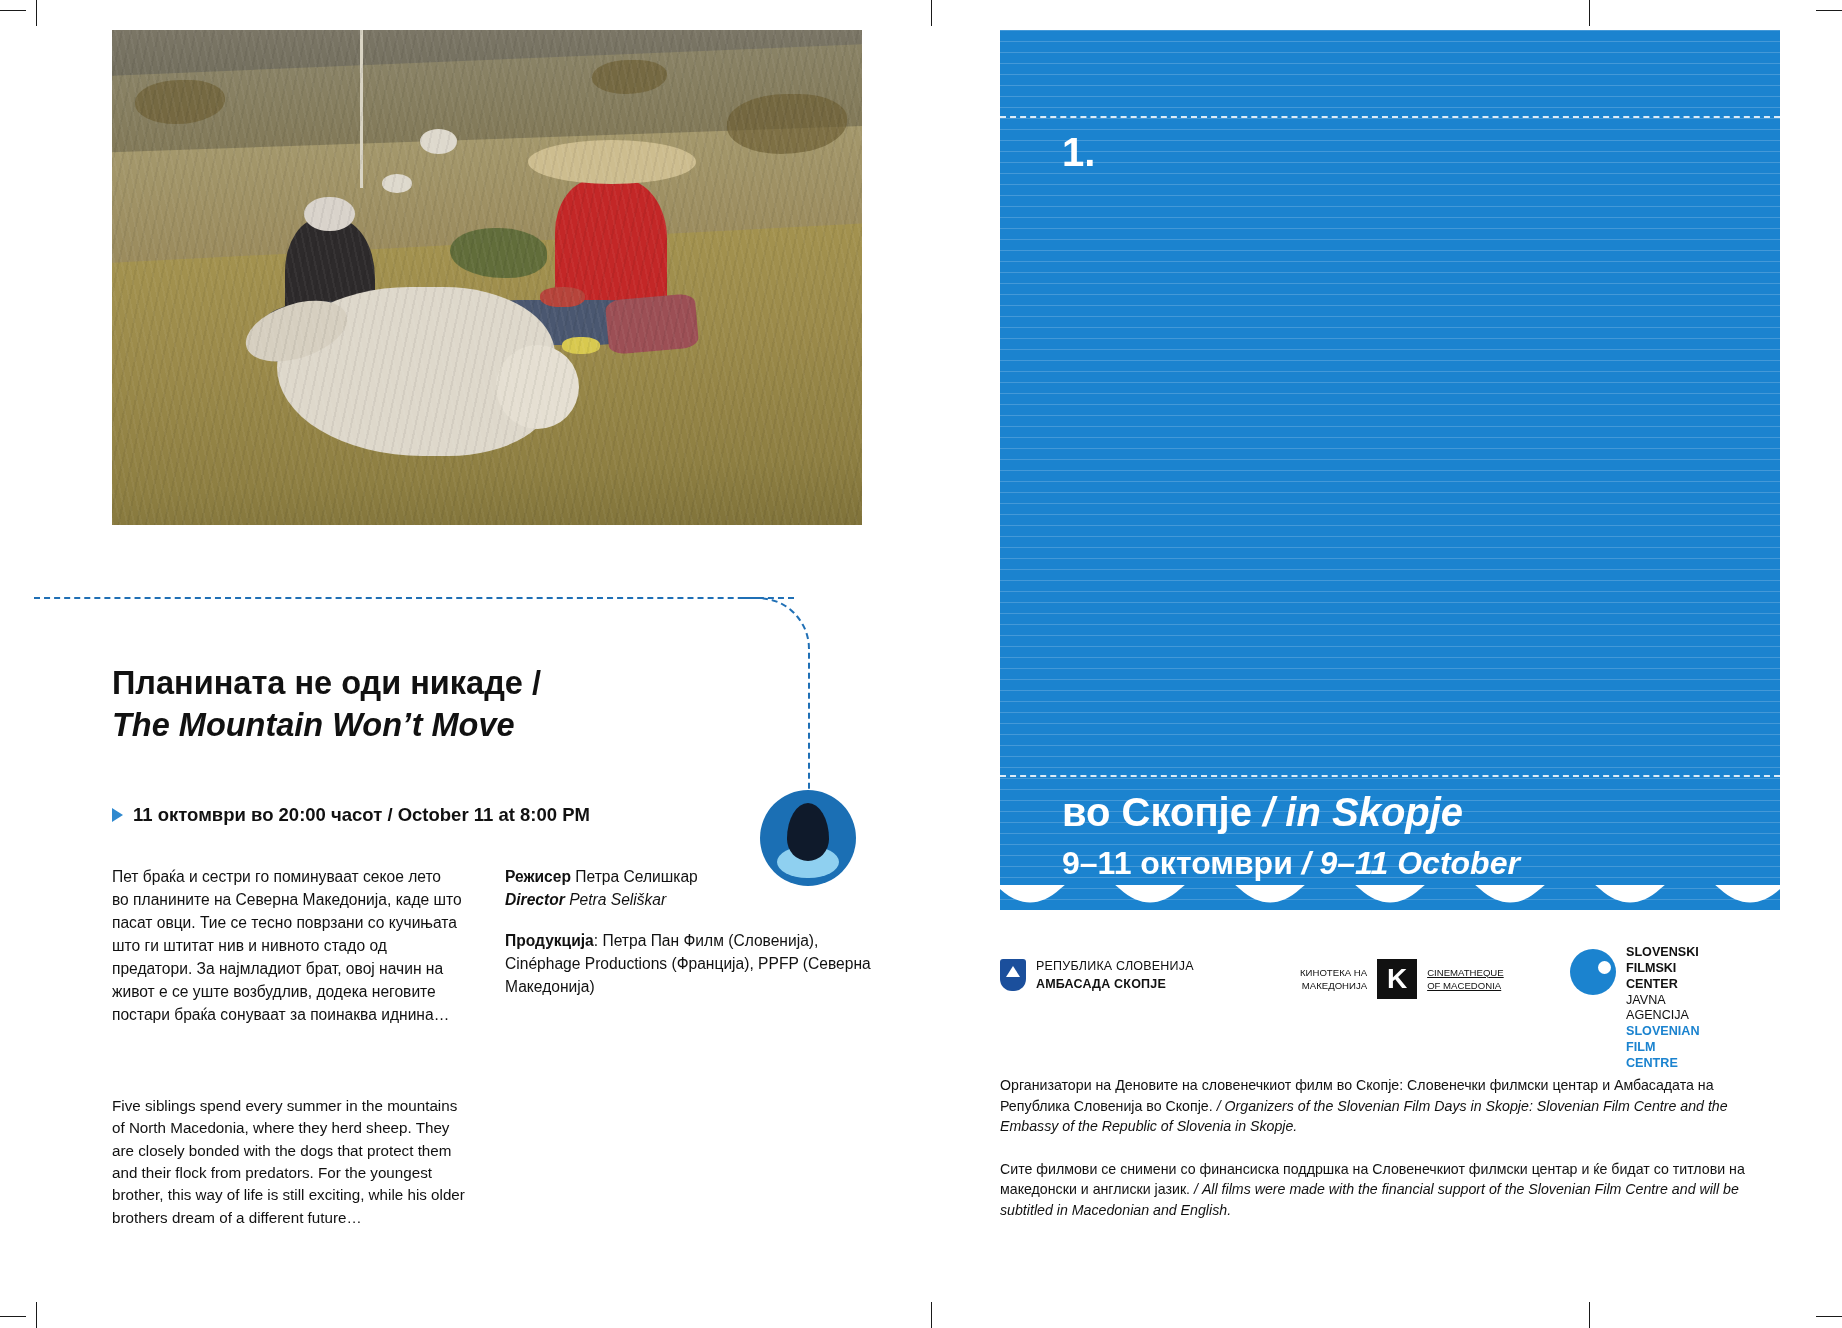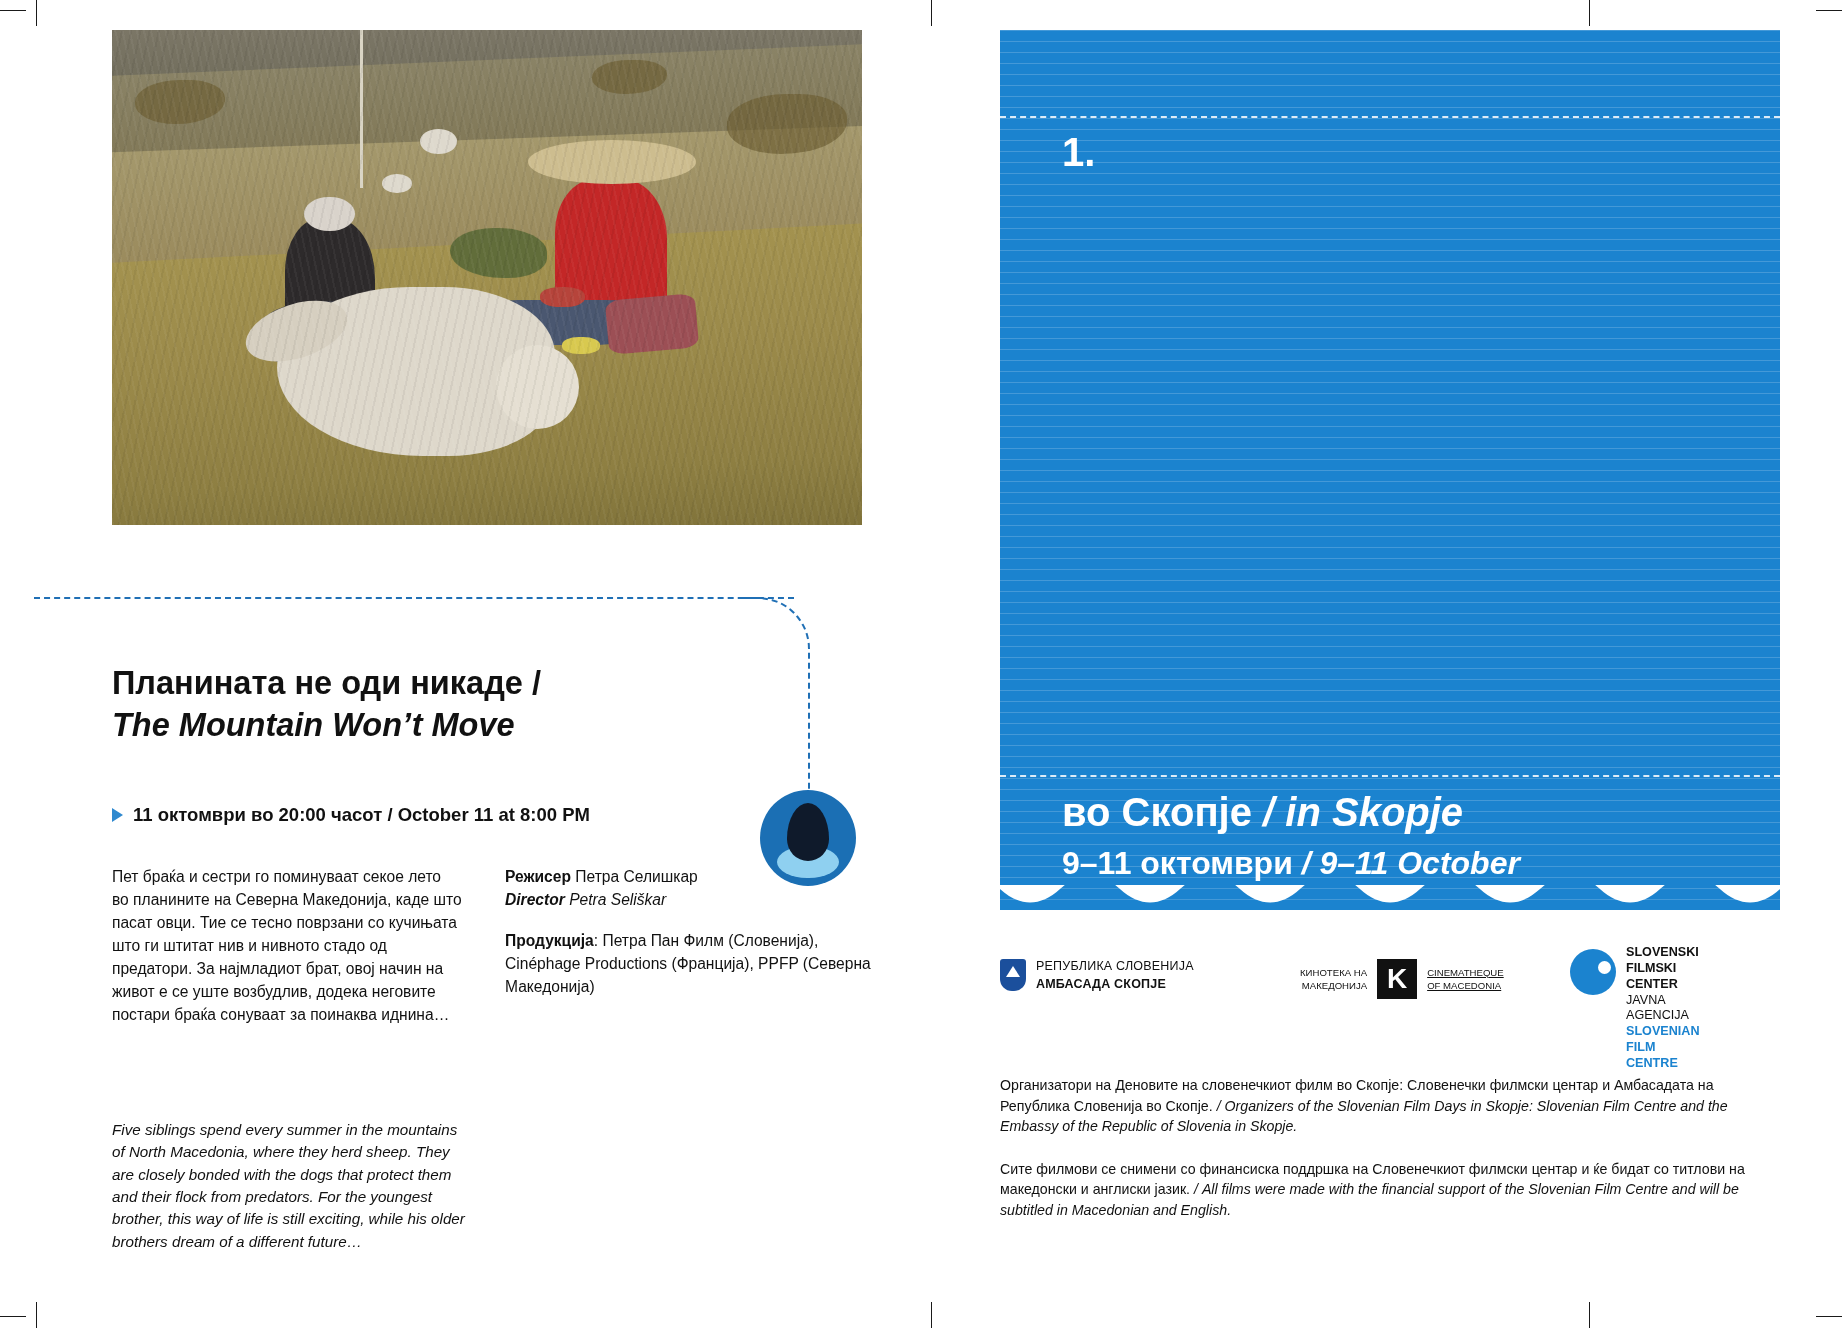--- a/index.html
+++ b/index.html
@@ -192,22 +192,20 @@
   }
 
   .col-text { position: absolute; color: #111; }
   #synopsis-mk {
     left: 112px; top: 866px; width: 350px;
     font-size: 15.6px; line-height: 1.47;
   }
   #synopsis-en {
     left: 112px; top: 1095px; width: 360px;
     font-size: 15.2px; line-height: 1.47;
-    font-style: italic;
-    margin-top: 24px;
   }
   #credits {
     left: 505px; top: 866px; width: 380px;
     font-size: 15.6px; line-height: 1.47;
   }
   #credits p { margin: 0 0 18px 0; }
   #credits b { font-weight: bold; }
   #credits .it { font-style: italic; }
   #credits .it b { font-weight: bold; font-style: italic; }
 

